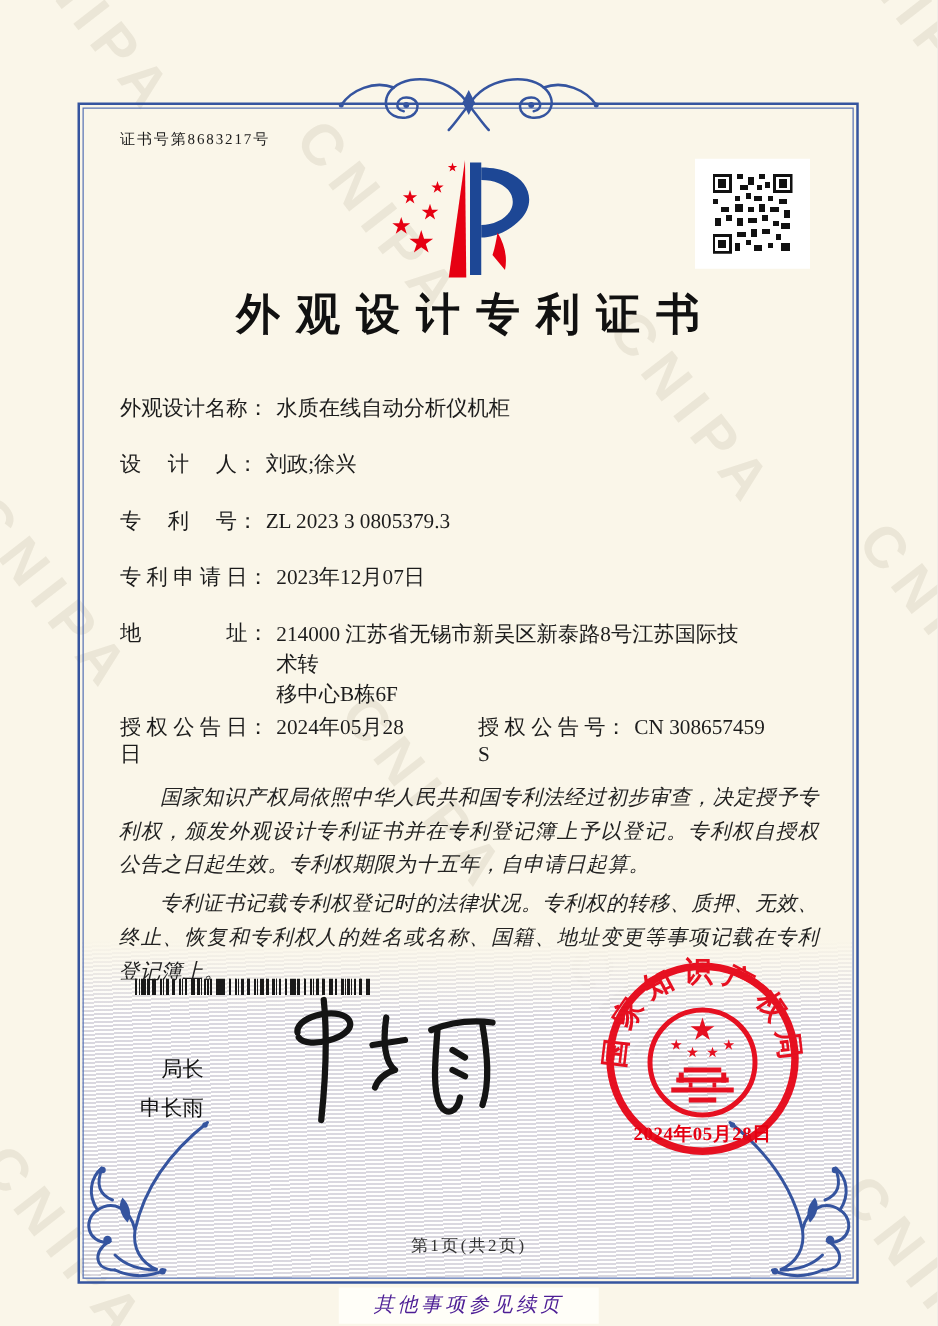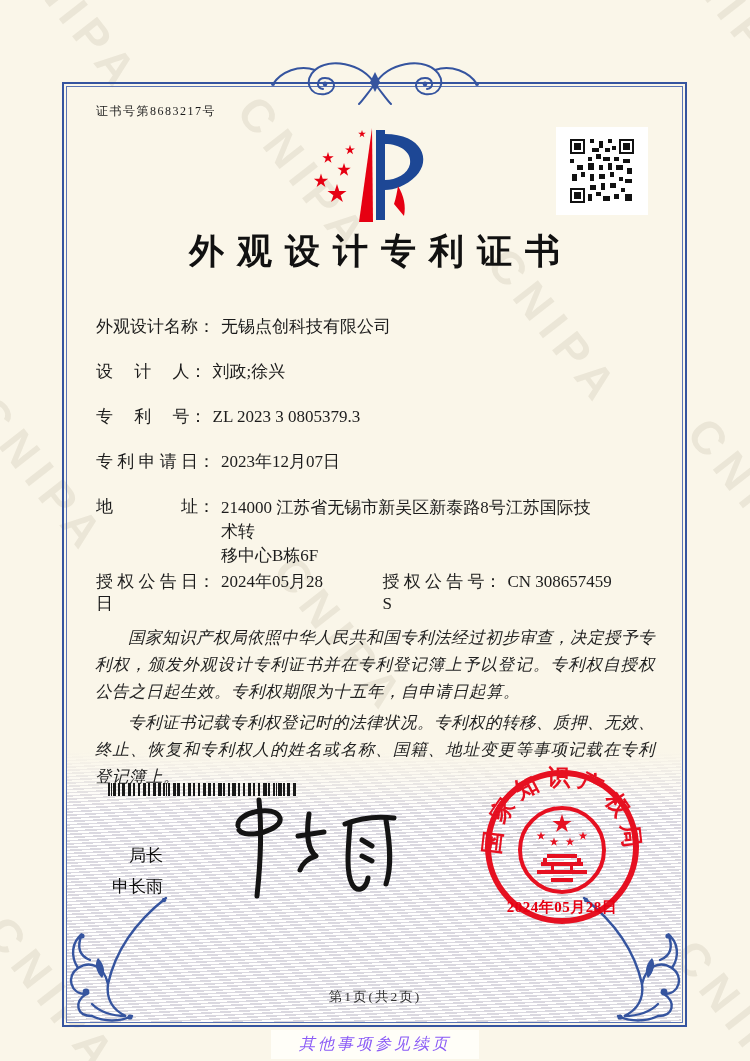--- a/index.html
+++ b/index.html
@@ -44,21 +44,21 @@
   .director{position:absolute;left:112px;top:840px;z-index:2;
             font-family:"Liberation Sans","DejaVu Sans",sans-serif;font-size:17px;line-height:31px;color:#111;text-align:right;}
   .signature{position:absolute;left:212px;top:792px;width:190px;height:118px;z-index:2;}
   .seal{position:absolute;left:477px;top:762px;width:170px;height:170px;z-index:3;opacity:.93;}
   .seal-date{position:absolute;left:477px;top:898px;width:170px;text-align:center;z-index:3;
              color:#e60012;font-weight:bold;font-size:15px;letter-spacing:.5px;}
   .page-no{position:absolute;left:0;right:0;top:988px;text-align:center;font-size:13.5px;
            letter-spacing:2px;color:#333;z-index:2;}
   .footer-note{position:absolute;left:0;right:0;top:1030px;text-align:center;z-index:2;}
   .footer-note span{display:inline-block;background:#fffef8;padding:4px 28px;font-size:16px;
-                    font-style:italic;letter-spacing:3px;color:#8b5cf6;}
+                    font-style:italic;letter-spacing:3px;color:#4c1d95;}
   .ornament{position:absolute;z-index:2;}
   .orn-top{left:263px;top:54px;width:224px;height:52px;}
   .orn-bl{left:46px;top:892px;width:130px;height:134px;}
   .orn-br{left:574px;top:892px;width:130px;height:134px;transform:scaleX(-1);}
 </style>
 </head>
 <body>
 
 <div class="page">
 
@@ -199,21 +199,21 @@
           <rect x="20" y="25" width="2" height="2"></rect>
           <rect x="25" y="25" width="3" height="3"></rect>
       </g>
     </svg>
   </div>
 
   <div class="title">外观设计专利证书</div>
 
   <div class="fields">
     <div class="frow">
-      <span class="flabel">外观设计名称：</span><span class="fvalue">无锡点创科技有限公司</span>
+      <span class="flabel">外观设计名称：</span><span class="fvalue">水质在线自动分析仪机柜</span>
     </div>
     <div class="frow">
       <span class="flabel">设　 计 　人：</span><span class="fvalue">刘政;徐兴</span>
     </div>
     <div class="frow">
       <span class="flabel">专　 利 　号：</span><span class="fvalue">ZL 2023 3 0805379.3</span>
     </div>
     <div class="frow">
       <span class="flabel">专 利 申 请 日：</span><span class="fvalue">2023年12月07日</span>
     </div>

